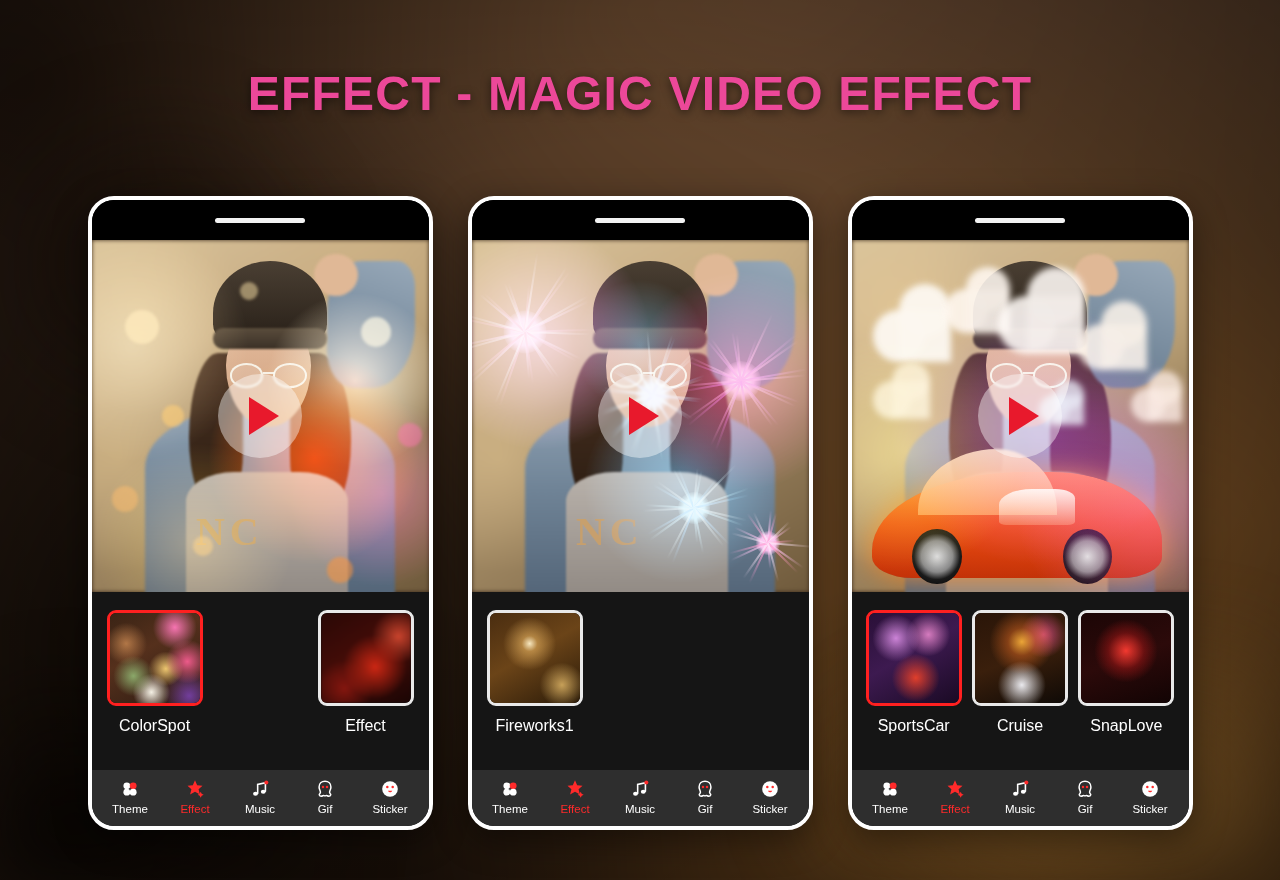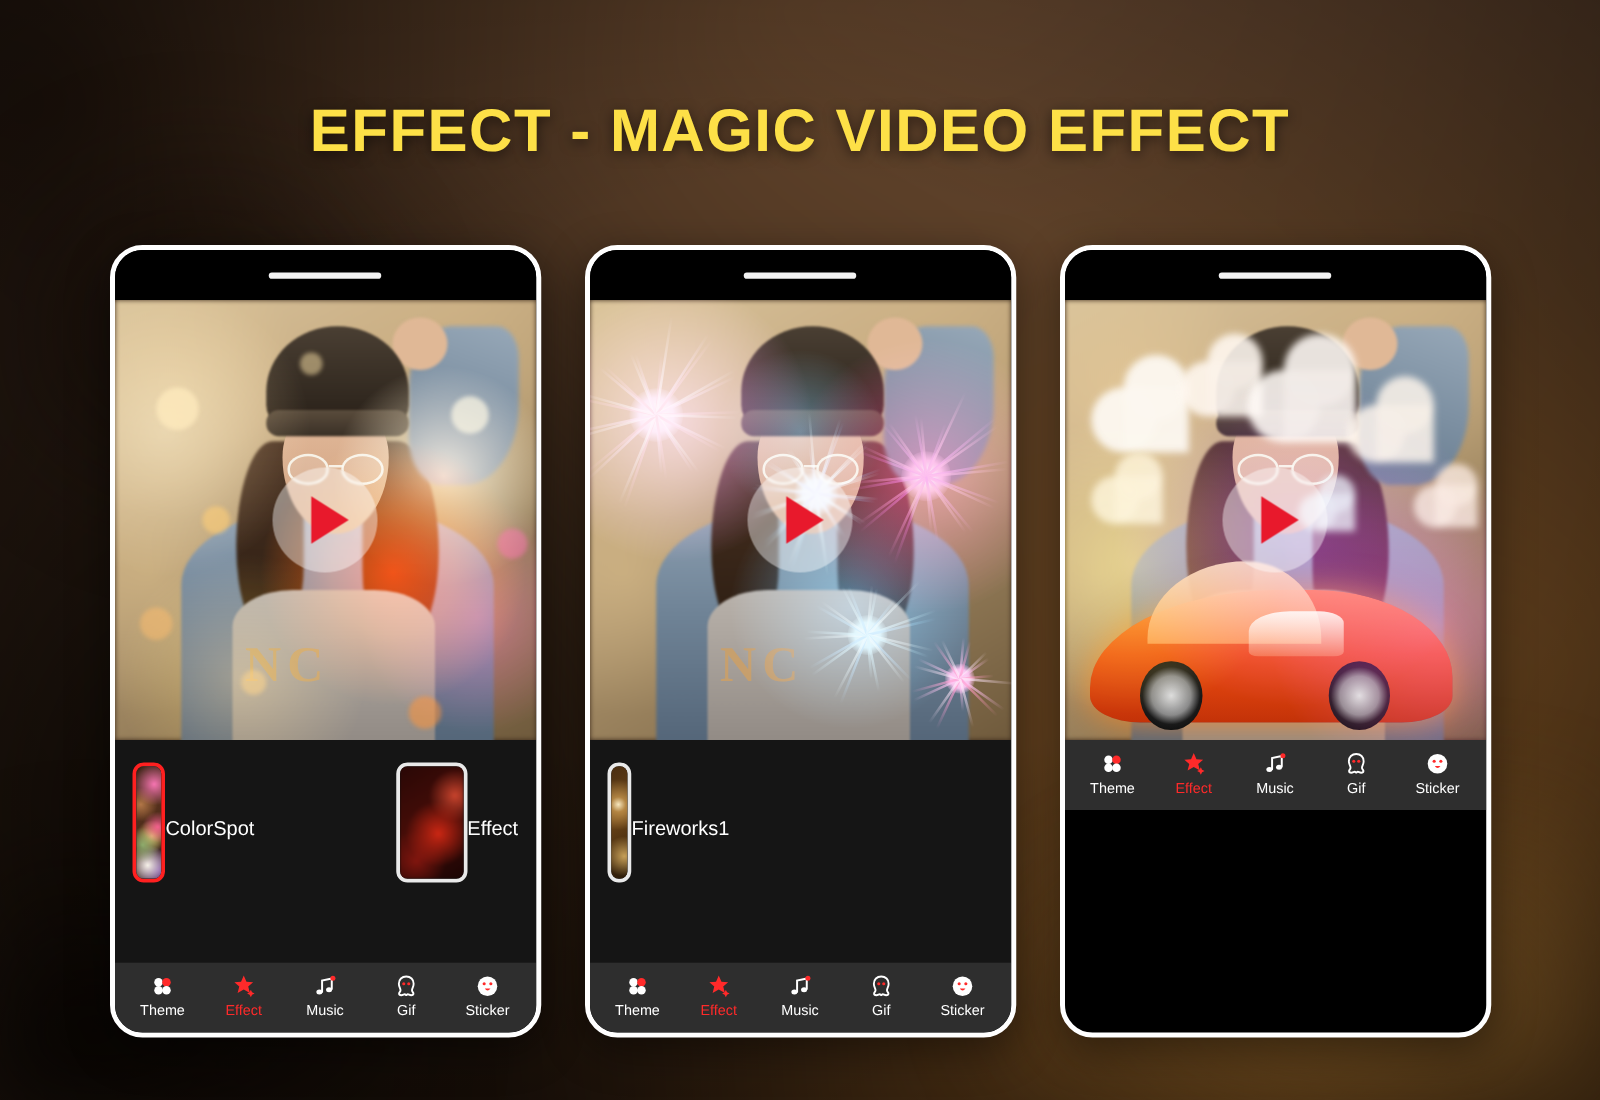--- a/index.html
+++ b/index.html
@@ -31,23 +31,23 @@
       radial-gradient(ellipse 260px 240px at 12% 30%, rgba(18,10,5,0.6), rgba(0,0,0,0) 72%);
     filter:blur(34px);
   }
   .bg-vig {
     position:absolute; inset:0;
     background:radial-gradient(ellipse 900px 640px at 50% 44%, rgba(0,0,0,0) 38%, rgba(0,0,0,0.42) 100%);
   }
 
   
   .headline {
-    position:absolute; top:78px; left:0; width:100%;
+    position:absolute; top:66px; left:0; width:100%;
     text-align:center;
-    color:#fde047;
+    color:#ec4899;
     font-size:48px;
     font-weight:bold;
     letter-spacing:1.2px;
     text-shadow:0 2px 10px rgba(0,0,0,.55);
     white-space:nowrap;
   }
 
   
   .phones {
     position:absolute;
@@ -268,21 +268,21 @@
     flex:1 1 auto;
     background:#151515;
     padding:18px 14px 0 14px;
     display:flex;
     align-items:flex-start;
     justify-content:space-between;
     gap:10px;
   }
   .fx-item {
     width:98px;
-    display:flex; flex-direction:row; align-items:center;
+    display:flex; flex-direction:column; align-items:center;
   }
   .fx-thumb {
     width:96px; height:96px;
     border-radius:9px;
     border:3px solid #e9e9e9;
     overflow:hidden;
     position:relative;
     background:#111;
   }
   .fx-item.selected .fx-thumb { border-color:#ff2020; }
@@ -781,20 +781,41 @@
               <div class="car-wheel" style="left:66%;"></div>
             </div>
           </div>
           <div class="fx-love-tint"></div>
       </div>
       <div class="play-btn">
         <div class="play-tri"></div>
       </div>
     </div>
 
+    <div class="strip">
+
+        <div class="fx-item selected">
+          <div class="fx-thumb">
+            <div class="th-sportscar"></div>
+          </div>
+          <div class="fx-label">SportsCar</div>
+        </div>
+        <div class="fx-item ">
+          <div class="fx-thumb">
+            <div class="th-cruise"></div>
+          </div>
+          <div class="fx-label">Cruise</div>
+        </div>
+        <div class="fx-item ">
+          <div class="fx-thumb">
+            <div class="th-snaplove"></div>
+          </div>
+          <div class="fx-label">SnapLove</div>
+        </div>
+    </div>
 
     <div class="nav">
 
         <div class="nav-item ">
           <span>
             <svg class="nav-ico" viewBox="0 0 24 24">
               <circle cx="8.2" cy="8.2" r="4.1" fill="#fff"></circle>
                 <circle cx="15.8" cy="8.2" r="4.1" fill="#ff2a2a"></circle>
                 <circle cx="8.2" cy="15.8" r="4.1" fill="#fff"></circle>
                 <circle cx="15.8" cy="15.8" r="4.1" fill="#fff"></circle>

